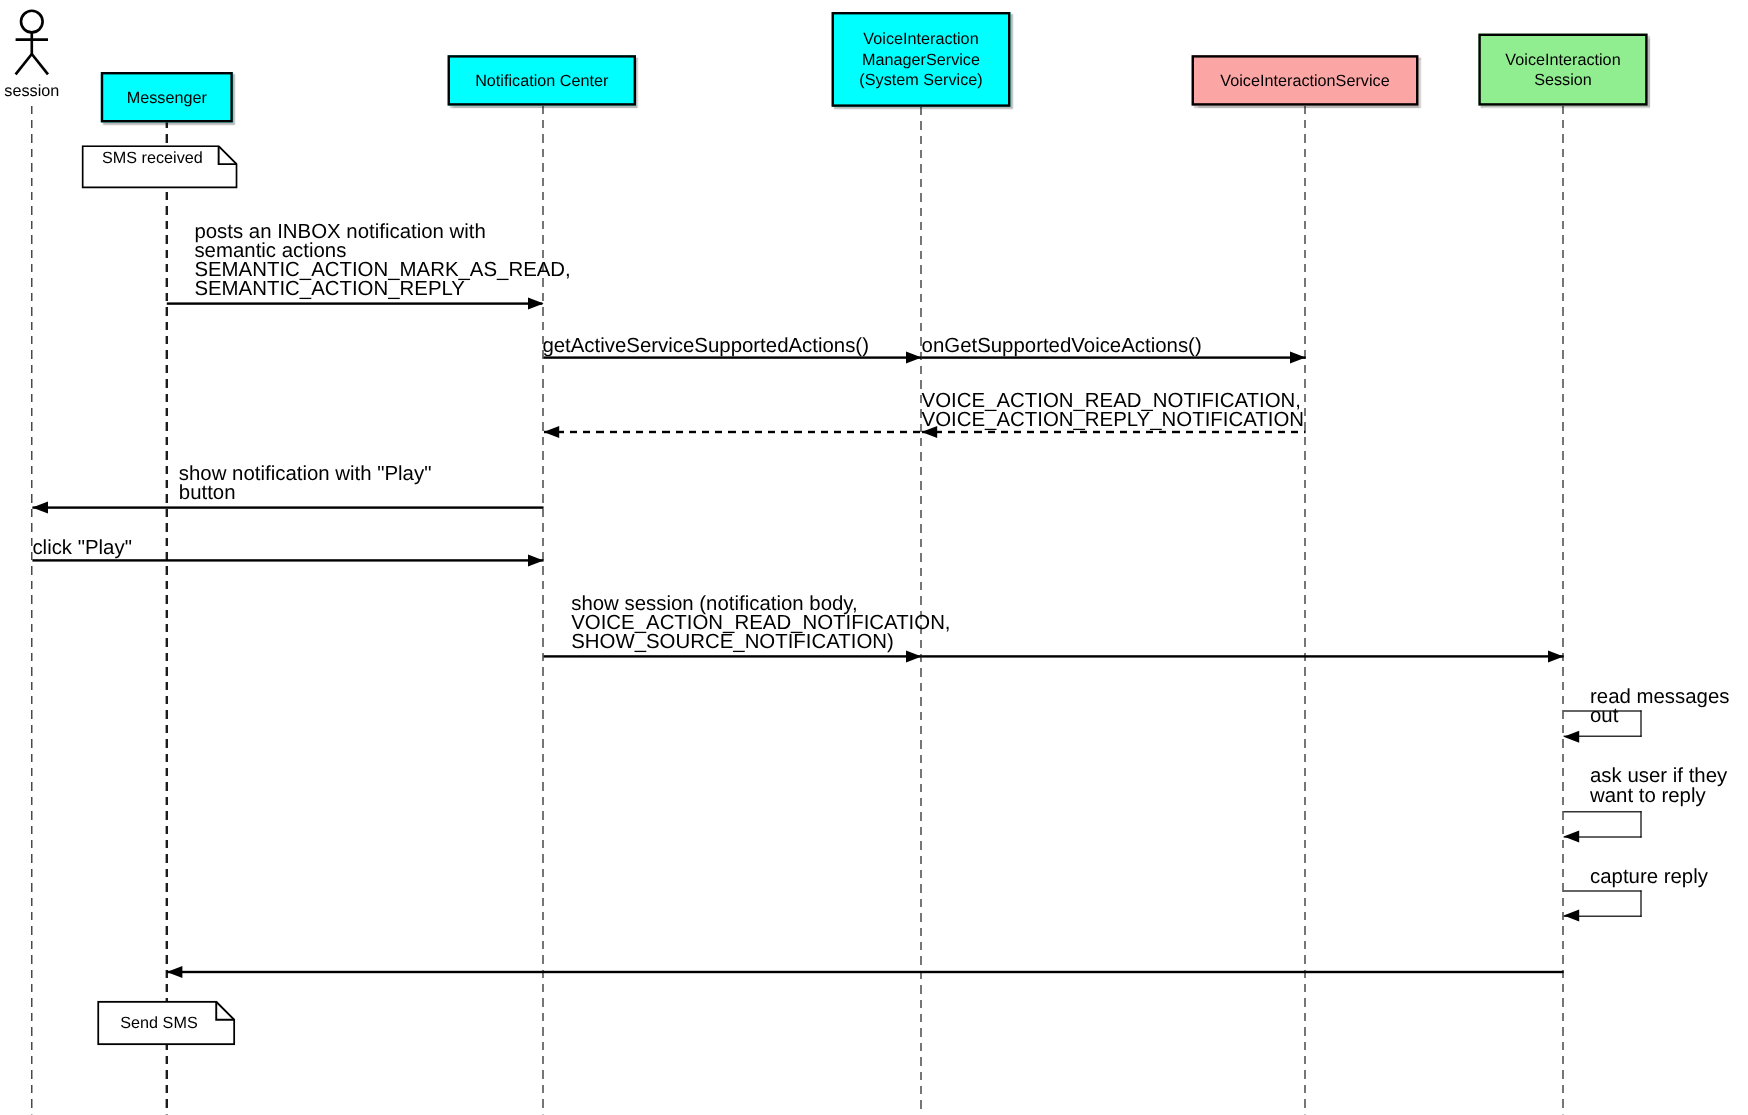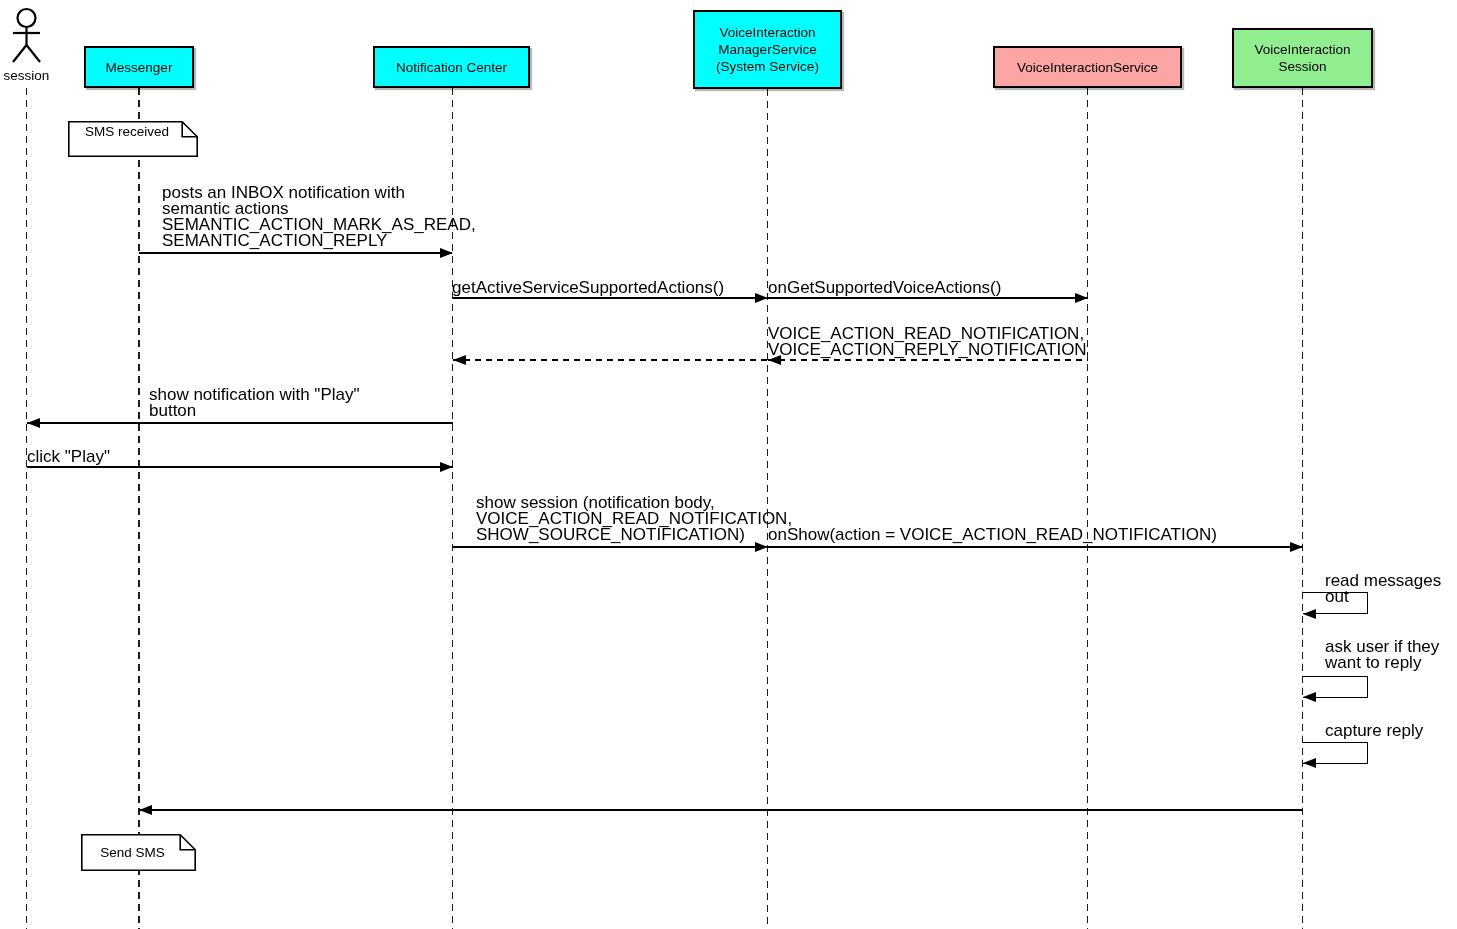--- a/index.html
+++ b/index.html
@@ -58,21 +58,21 @@
 
   <svg style="position:absolute;left:3px;top:6px" width="47" height="58" viewBox="0 0 47 58">
     <circle cx="23.5" cy="12" r="9" fill="none" stroke="#000" stroke-width="2.2"></circle>
     <line x1="23.5" y1="21" x2="23.5" y2="39" stroke="#000" stroke-width="2.2"></line>
     <line x1="10" y1="27" x2="37" y2="27" stroke="#000" stroke-width="2.2"></line>
     <line x1="23.5" y1="39" x2="10" y2="56" stroke="#000" stroke-width="2.2"></line>
     <line x1="23.5" y1="39" x2="37" y2="56" stroke="#000" stroke-width="2.2"></line>
   </svg>
   <div class="actor-label" style="left:0;top:68px;width:53px">session</div>
 
-  <div class="pbox" style="left: 84px; top: 46px; width: 110px; height: 42px; background: rgb(0, 255, 255); text-align: right;">Messenger</div>
+  <div class="pbox" style="left: 84px; top: 60px; width: 110px; height: 42px; background: rgb(0, 255, 255); text-align: right;">Messenger</div>
   <div class="pbox" style="left: 373px; top: 46px; width: 157px; height: 42px; background: rgb(0, 255, 255);">Notification Center</div>
   <div class="pbox" style="left: 693px; top: 10px; width: 149px; height: 79px; background: rgb(0, 255, 255);">VoiceInteraction
 ManagerService
 (System Service)</div>
   <div class="pbox" style="left: 993px; top: 46px; width: 189px; height: 42px; background: #fca5a5;">VoiceInteractionService</div>
   <div class="pbox" style="left: 1232px; top: 28px; width: 141px; height: 60px; background: rgb(144, 238, 144);">VoiceInteraction
 Session</div>
 
   <div class="note" style="left:68px;top:121px;width:130px;height:20px">
     <svg width="130" height="36">
@@ -112,21 +112,20 @@
   <div class="mlabel ctr" style="left:27px;top:449px;width:426px">click "Play"</div>
   <div class="hline" style="left:26.5px;top:466.2px;width:426px"></div>
   <div class="arr-r" style="left:439.5px;top:462px"></div>
 
   <div class="mlabel" style="left:476px;top:495px">show session (notification body,
 VOICE_ACTION_READ_NOTIFICATION,
 SHOW_SOURCE_NOTIFICATION)</div>
   <div class="hline" style="left:452.5px;top:546.2px;width:315px"></div>
   <div class="arr-r" style="left:754.5px;top:542px"></div>
 
-  <div class="mlabel ctr" style="left:768px;top:527px;width:535px">onShow(action = VOICE_ACTION_READ_NOTIFICATION)</div>
   <div class="hline" style="left:767.5px;top:546.2px;width:535px"></div>
   <div class="arr-r" style="left:1289.5px;top:542px"></div>
 
   <div class="mlabel" style="left:1325px;top:573px">read messages out</div>
   <div class="selfloop" style="left:1302.5px;top:592px"></div>
   <div class="arr-l" style="left:1302.5px;top:608.5px"></div>
 
   <div class="mlabel" style="left:1325px;top:639px">ask user if they
 want to reply</div>
   <div class="selfloop" style="left:1302.5px;top:675.5px"></div>

